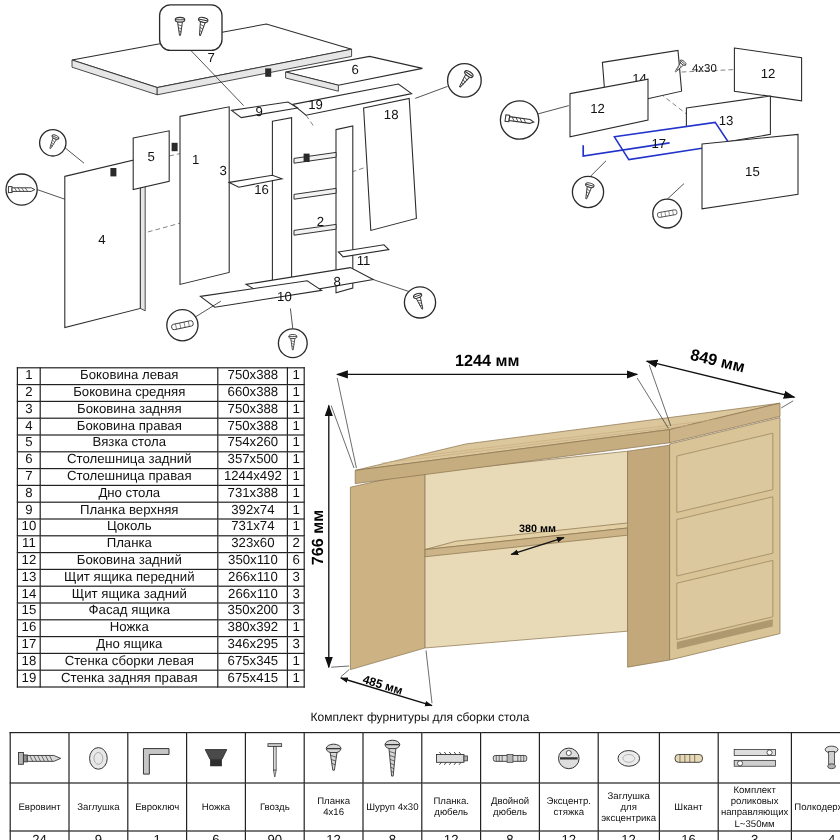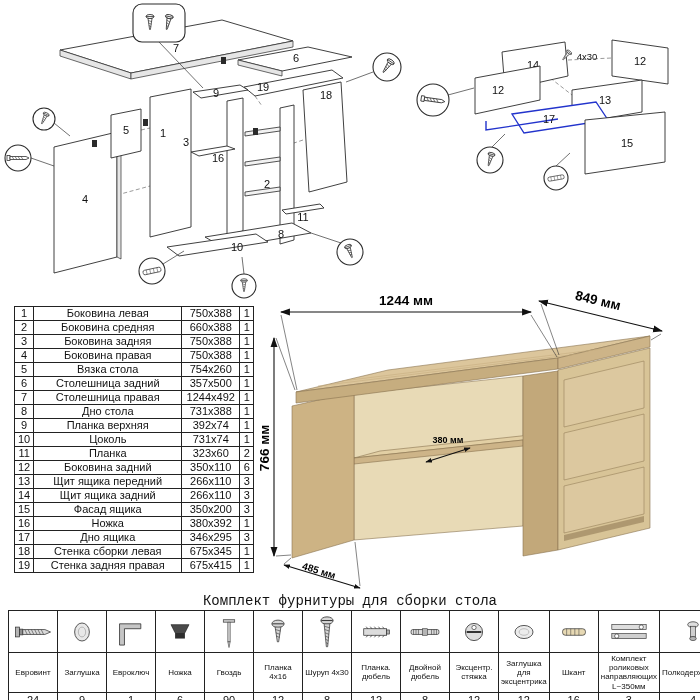--- a/index.html
+++ b/index.html
@@ -32,21 +32,21 @@
   .ext { stroke:#333; stroke-width:0.6; fill:none; }
   .dim-line { stroke:#111; stroke-width:1.1; fill:none; }
   .dim { font-weight:bold; fill:#000; text-anchor:middle; }
   .dim-lg { font-size:13.5px; }
   .dim-sm { font-size:10px; }
   .dim-xs { font-size:9px; }
   .wood-line { stroke:#c7ae80; stroke-width:0.7; fill:none; opacity:0.85; }
 
   
   #title { position:absolute; top:593px; left:0; width:100%; text-align:center;
-           font-family:Liberation Mono, monospace; font-size:14px; }
+           font-family:Liberation Sans, sans-serif; font-size:10px; }
   #hardware { position:absolute; left:8px; top:610px; width:684px; border-collapse:collapse; }
   #hardware td { border:1px solid #222; text-align:center; vertical-align:middle; padding:1px 2px; }
   .hw-icon-cell { height:42px; }
   .hw-icon { width:44px; height:36px; display:inline-block; vertical-align:middle; }
   .hw-name { font-size:8px; line-height:1.15; height:24px; }
   .hw-qty { font-size:11px; height:15px; }
 </style>
 </head>
 <body>
 

